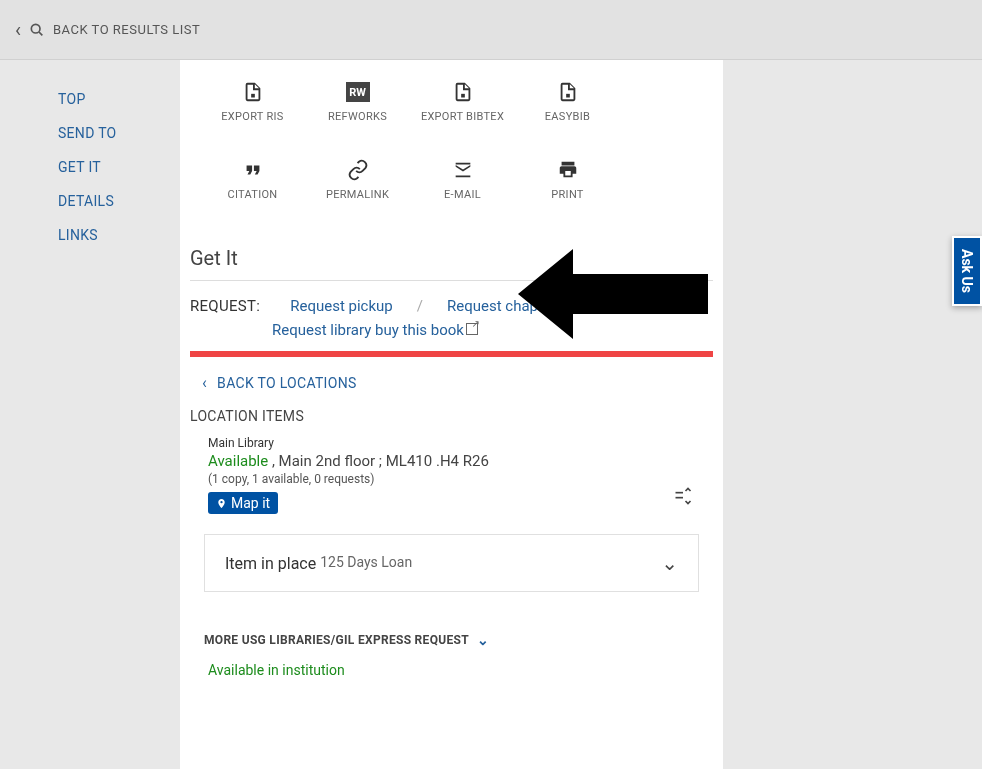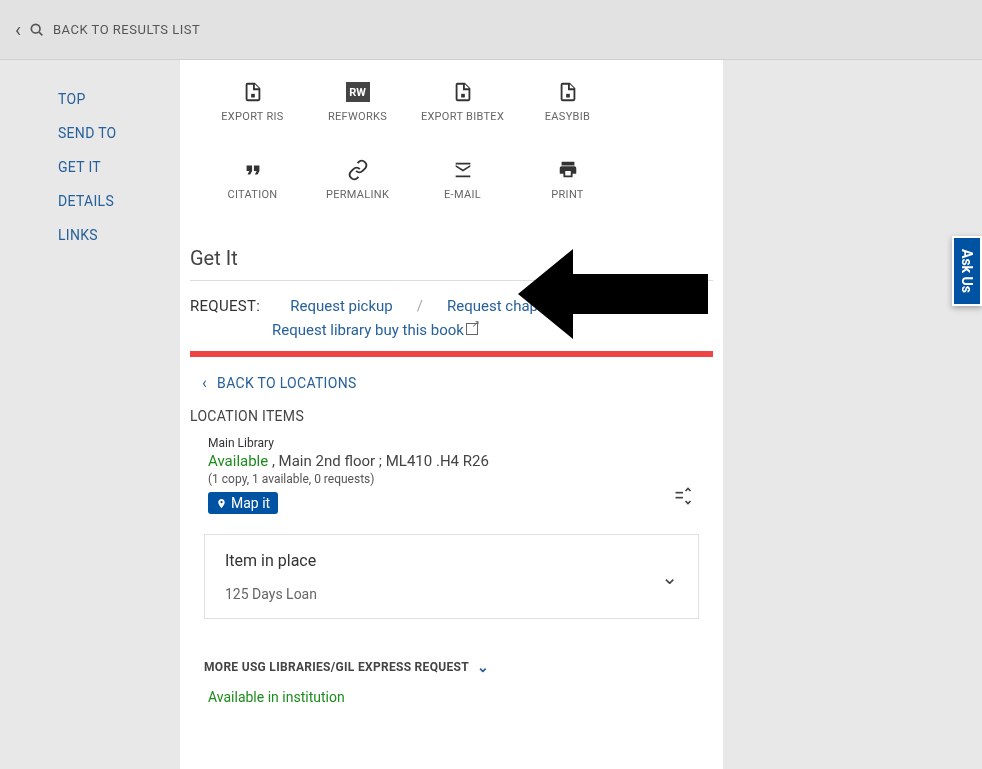--- a/index.html
+++ b/index.html
@@ -221,22 +221,22 @@
       border: 1px solid #e0e0e0;
       margin: 20px 14px 0 14px;
       padding: 16px 20px;
       display: flex;
       justify-content: space-between;
       align-items: center;
       cursor: pointer;
     }
     .item-card-left {
       display: flex;
-      flex-direction: column;
-      gap: 16px;
+      flex-direction: row;
+      gap: 4px;
     }
     .item-status {
       font-size: 16px;
       color: #333;
     }
     .item-loan {
       font-size: 14px;
       color: #666;
     }
     .card-chevron {

